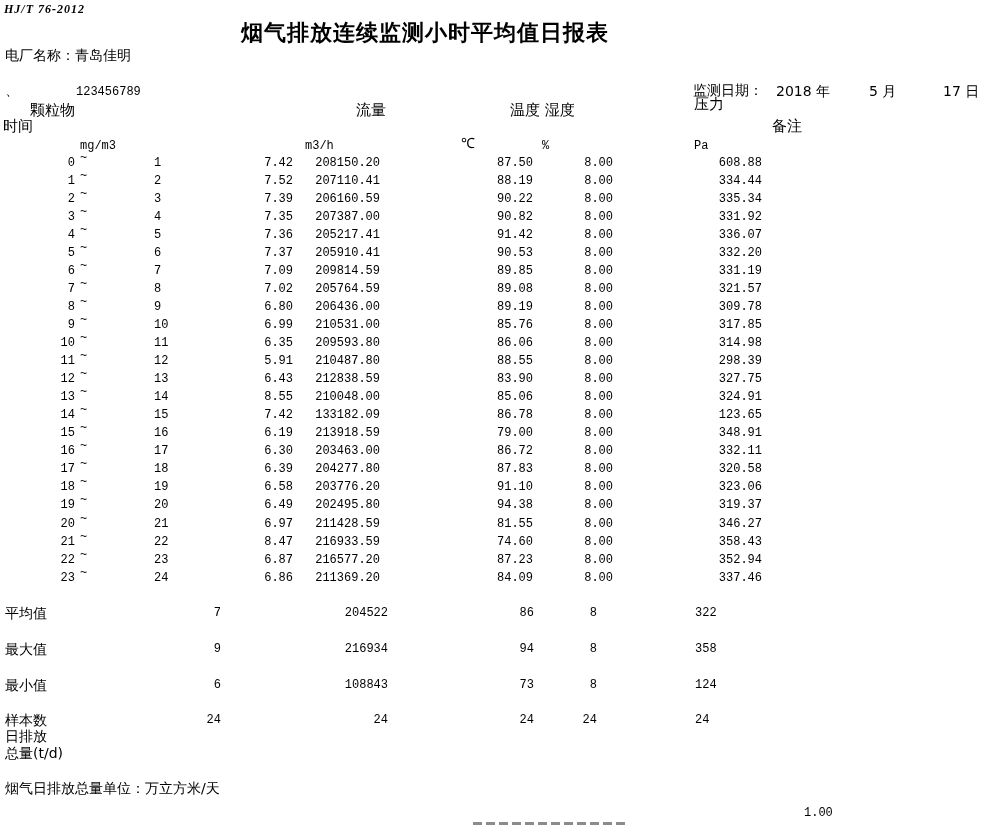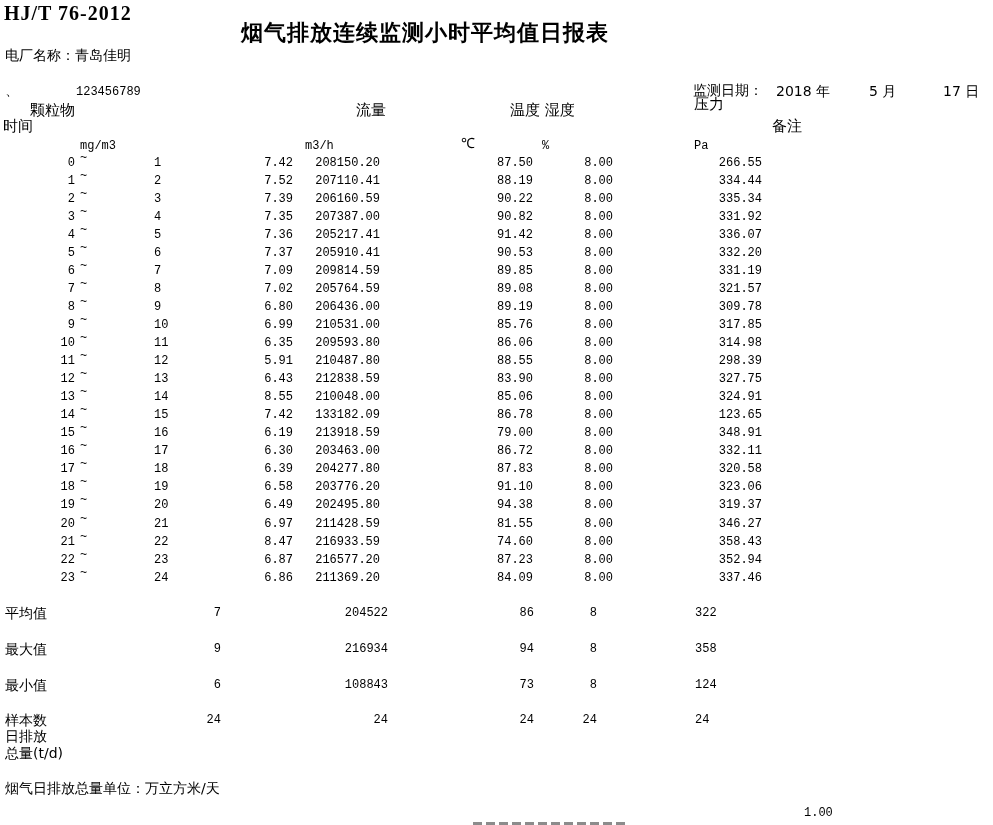--- a/index.html
+++ b/index.html
@@ -7,21 +7,21 @@
     width:993px;height:825px;position:relative;overflow:hidden;
     background:#ffffff;color:#000;
     font-family:"DejaVu Sans",sans-serif;
   }
   .abs{position:absolute;white-space:nowrap;}
   .mono{font-family:"Liberation Mono","DejaVu Sans Mono",monospace;font-size:12px;line-height:14px;}
   .cjk{font-size:15px;line-height:17px;}
   .cjk-sm{font-size:14px;line-height:16px;}
   .hjt{
     left:4px;top:2px;font-family:"Liberation Serif","DejaVu Serif",serif;
-    font-weight:bold;font-size:20px;letter-spacing:1px;
+    font-weight:bold;font-size:12px;letter-spacing:1px;font-style:italic;
   }
   .title{
     left:0;top:21px;width:850px;text-align:center;
     font-weight:bold;font-size:22px;letter-spacing:1px;line-height:24px;
   }
   
   .row{position:absolute;left:0;width:993px;height:18px;}
   .cell{position:absolute;top:0;line-height:18px;}
   .c-h0{left:30px;width:45px;text-align:right;}
   .c-tilde{left:80px;width:14px;transform:translateY(-5px);}
@@ -79,21 +79,21 @@
 
 <div>
     <div class="row" style="top: 153.5px;">
       <span class="cell mono c-h0">0</span>
       <span class="cell mono c-tilde">~</span>
       <span class="cell mono c-h1">1</span>
       <span class="cell mono c-pm">7.42</span>
       <span class="cell mono c-flow">208150.20</span>
       <span class="cell mono c-temp">87.50</span>
       <span class="cell mono c-hum">8.00</span>
-      <span class="cell mono c-press">266.55</span>
+      <span class="cell mono c-press">608.88</span>
     </div>
     <div class="row" style="top: 171.55px;">
       <span class="cell mono c-h0">1</span>
       <span class="cell mono c-tilde">~</span>
       <span class="cell mono c-h1">2</span>
       <span class="cell mono c-pm">7.52</span>
       <span class="cell mono c-flow">207110.41</span>
       <span class="cell mono c-temp">88.19</span>
       <span class="cell mono c-hum">8.00</span>
       <span class="cell mono c-press">334.44</span>

